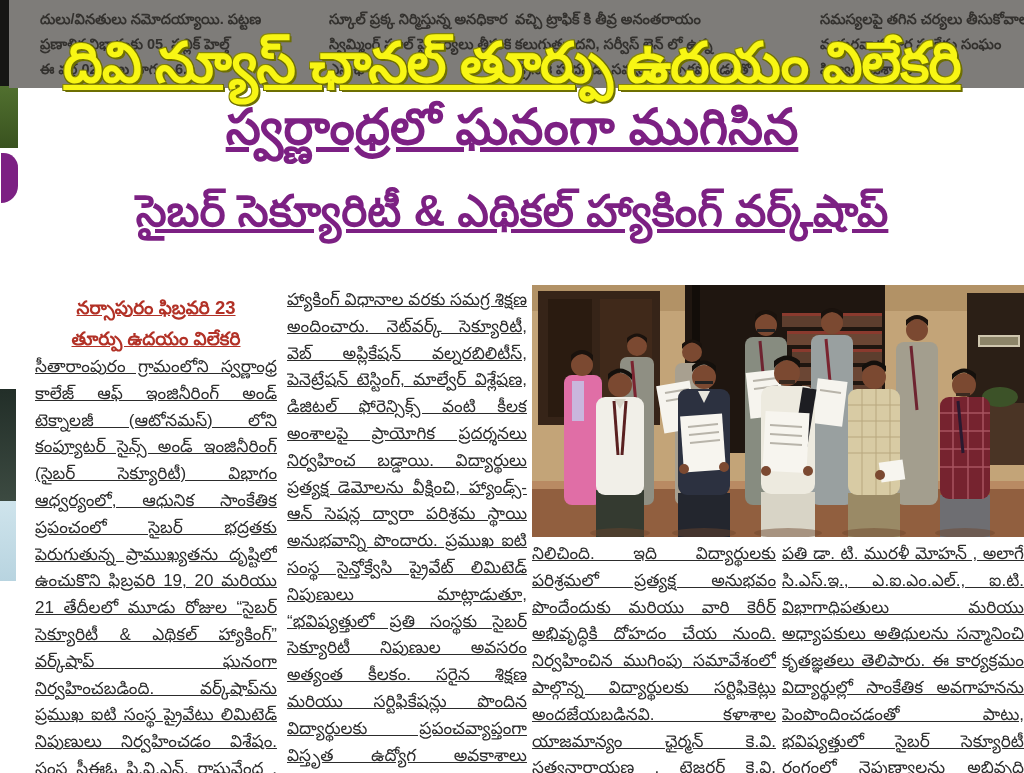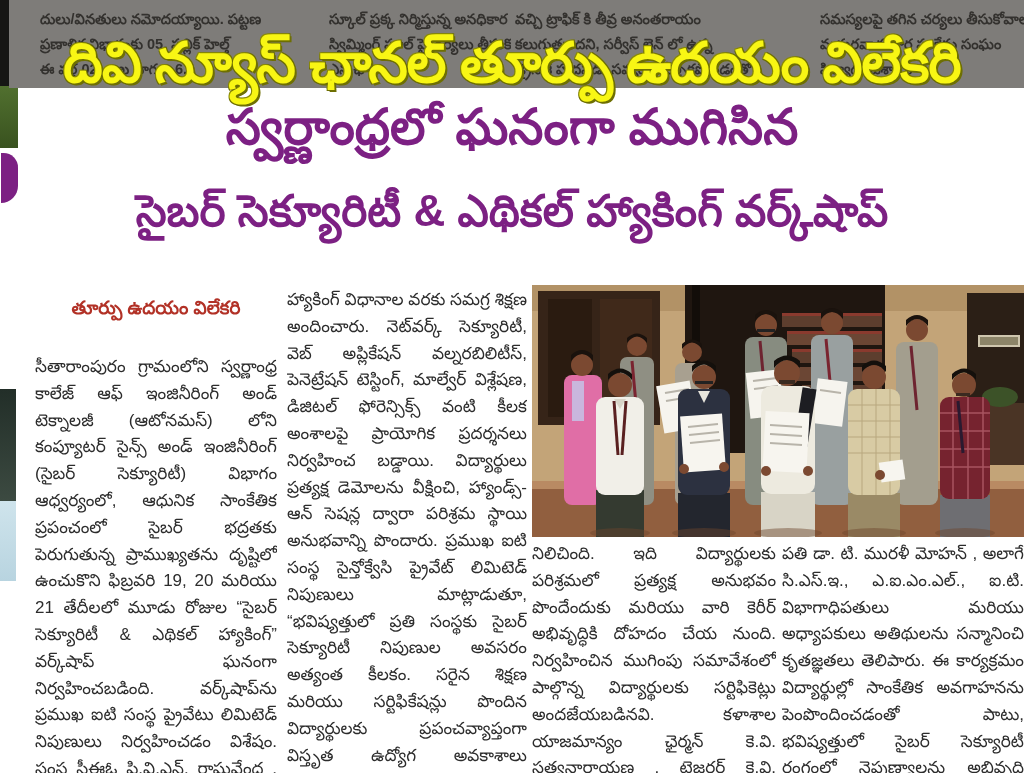--- a/index.html
+++ b/index.html
@@ -2,21 +2,21 @@
 <html><head>
 <meta charset="utf-8">
 <style>
   * { margin:0; padding:0; box-sizing:border-box; }
   html,body { background:#e8e8e8; }
   #page {
     position:relative; width:1024px; height:773px; margin:0 auto;
     background:#ffffff; overflow:hidden;
     font-family:"Liberation Sans", sans-serif;
   }
-  .abs { position:absolute; }
+  .abs { position:absolute;text-decoration:underline; }
 
   
   .top-strip {
     left:9px; top:0; width:1015px; height:88px;
     background:#7e7c79; overflow:hidden; z-index:1;
   }
   .strip-col {
     position:absolute; top:7px;
     color:#33312e; font-size:14.5px; line-height:25px;
     font-weight:bold; white-space:nowrap; overflow:hidden;
@@ -103,20 +103,21 @@
   <div class="abs frag-purple"></div>
   <div class="abs frag-photo-dark"></div>
   <div class="abs frag-photo-blue"></div>
 
   <div class="abs headline headline-1">స్వర్ణాంధ్రలో ఘనంగా ముగిసిన</div>
 
   <div class="abs yellow-title">దివి న్యూస్ ఛానల్ తూర్పు ఉదయం విలేకరి</div>
   <div class="abs headline headline-2">సైబర్ సెక్యూరిటీ &amp; ఎథికల్ హ్యాకింగ్ వర్క్‌షాప్</div>
 
   <div class="abs dateline">
+    <div>నర్సాపురం ఫిబ్రవరి 23</div>
     <div>తూర్పు ఉదయం విలేకరి</div>
   </div>
 
   <div class="abs body-col col-1">సీతారాంపురం గ్రామంలోని స్వర్ణాంధ్ర కాలేజ్ ఆఫ్ ఇంజినీరింగ్ అండ్ టెక్నాలజీ (ఆటోనమస్) లోని కంప్యూటర్ సైన్స్ అండ్ ఇంజినీరింగ్ (సైబర్ సెక్యూరిటీ) విభాగం ఆధ్వర్యంలో, ఆధునిక సాంకేతిక ప్రపంచంలో సైబర్ భద్రతకు పెరుగుతున్న ప్రాముఖ్యతను దృష్టిలో ఉంచుకొని ఫిబ్రవరి 19, 20 మరియు 21 తేదీలలో మూడు రోజుల “సైబర్ సెక్యూరిటీ &amp; ఎథికల్ హ్యాకింగ్” వర్క్‌షాప్ ఘనంగా నిర్వహించబడింది. వర్క్‌షాప్‌ను ప్రముఖ ఐటి సంస్థ ప్రైవేటు లిమిటెడ్ నిపుణులు నిర్వహించడం విశేషం. సంస్థ సీఈఓ పి.వి.ఎన్. రాఘవేంద్ర , సీనియర్ సెక్యూరిటీ అనలిస్ట్ నెలపాటి సుజన్ జూనియర్ సెక్యూరిటీ అనలిస్ట్ దోగిపర్తి అభిరుఫ్ విద్యార్థులకు ప్రత్యక్ష శిక్షణ అందించారు. మూడు రోజుల పాటు విద్యార్థులకు సైబర్ సెక్యూరిటీ ప్రాథమిక సూత్రాల నుండి ఆధునిక ఎథికల్</div>
   <div class="abs body-col col-2">హ్యాకింగ్ విధానాల వరకు సమగ్ర శిక్షణ అందించారు. నెట్‌వర్క్ సెక్యూరిటీ, వెబ్ అప్లికేషన్ వల్నరబిలిటీస్, పెనెట్రేషన్ టెస్టింగ్, మాల్వేర్ విశ్లేషణ, డిజిటల్ ఫోరెన్సిక్స్ వంటి కీలక అంశాలపై ప్రాయోగిక ప్రదర్శనలు నిర్వహించ బడ్డాయి. విద్యార్థులు ప్రత్యక్ష డెమోలను వీక్షించి, హ్యాండ్స్-ఆన్ సెషన్ల ద్వారా పరిశ్రమ స్థాయి అనుభవాన్ని పొందారు. ప్రముఖ ఐటి సంస్థ సైన్తోక్వేసి ప్రైవేట్ లిమిటెడ్ నిపుణులు మాట్లాడుతూ, “భవిష్యత్తులో ప్రతి సంస్థకు సైబర్ సెక్యూరిటీ నిపుణుల అవసరం అత్యంత కీలకం. సరైన శిక్షణ మరియు సర్టిఫికేషన్లు పొందిన విద్యార్థులకు ప్రపంచవ్యాప్తంగా విస్తృత ఉద్యోగ అవకాశాలు ఉన్నాయి” అని తెలిపారు. విద్యార్థులు ప్రదర్శించిన ప్రతిభ మరియు సాంకేతిక నైపుణ్యాలను వారు ప్రశంసించారు. వర్క్‌షాప్‌లో విద్యార్థులు చూపిన ప్రతిభను గుర్తించి, 30 మందికి పైగా విద్యార్థులకు ఇంటర్న్‌షిప్ అవకాశాలను ప్రకటించడం ఈ కార్యక్రమం ప్రత్యేక ఆకర్షణగా</div>
   <div class="abs body-col col-3">నిలిచింది. ఇది విద్యార్థులకు పరిశ్రమలో ప్రత్యక్ష అనుభవం పొందేందుకు మరియు వారి కెరీర్ అభివృద్ధికి దోహదం చేయ నుంది. నిర్వహించిన ముగింపు సమావేశంలో పాల్గొన్న విద్యార్థులకు సర్టిఫికెట్లు అందజేయబడినవి. కళాశాల యాజమాన్యం ఛైర్మన్ కె.వి. సత్యనారాయణ , ట్రెజరర్ కె.వి. స్వామి , డైరెక్టర్ అడ్డాల శ్రీహరి , కళాశాల ప్రిన్సిపాల్ డా. ఎస్. సురేష్ కుమార్ , వైస్ ప్రిన్సిపాల్ డా. ఎ. గోపిచంద్ , సైబర్ సెక్యూరిటీ విభాగాధి</div>
   <div class="abs body-col col-4">పతి డా. టి. మురళీ మోహన్ , అలాగే సి.ఎస్.ఇ., ఎ.ఐ.ఎం.ఎల్., ఐ.టి. విభాగాధిపతులు మరియు అధ్యాపకులు అతిథులను సన్మానించి కృతజ్ఞతలు తెలిపారు. ఈ కార్యక్రమం విద్యార్థుల్లో సాంకేతిక అవగాహనను పెంపొందించడంతో పాటు, భవిష్యత్తులో సైబర్ సెక్యూరిటీ రంగంలో నైపుణ్యాలను అభివృద్ధి చేసేందుకు దోహదపడిందని కళాశాల ఛైర్మన్ కె.వి. సత్యనారాయణ పేర్కొన్నారు.</div>
 
   <div class="abs photo-box">
     <svg width="492" height="252" viewBox="0 0 492 252">

